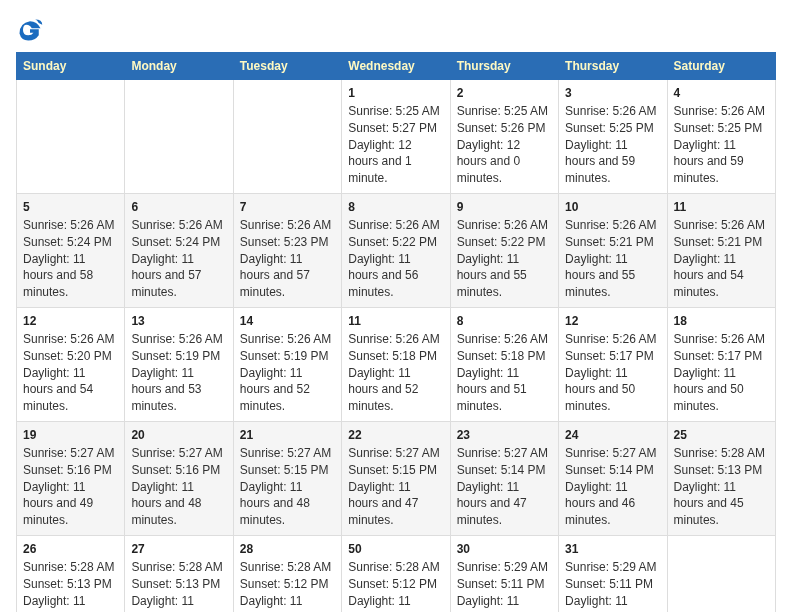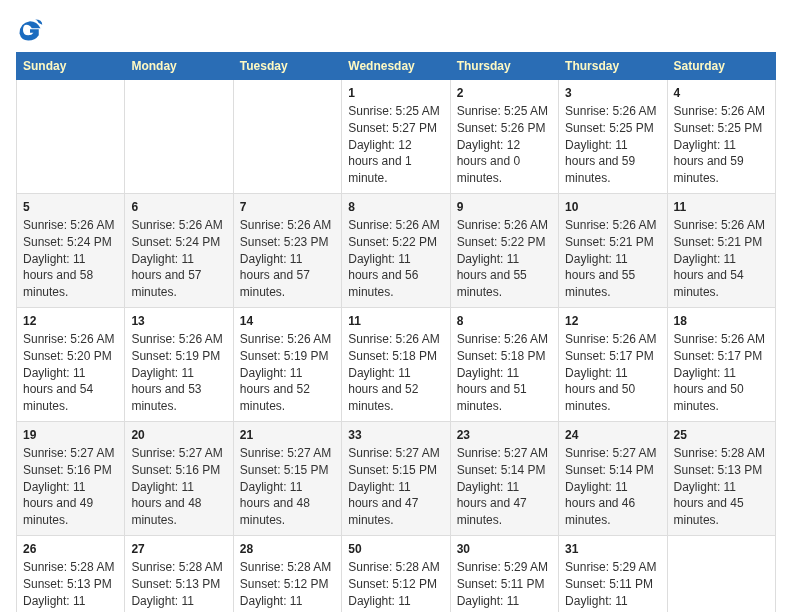--- a/index.html
+++ b/index.html
@@ -260,21 +260,21 @@
 Sunset: 5:16 PM
 Daylight: 11 hours and 48 minutes.</div>
         </td>
         <td>
           <div class="day-num">21</div>
           <div class="day-info" style="white-space: pre-line;">Sunrise: 5:27 AM
 Sunset: 5:15 PM
 Daylight: 11 hours and 48 minutes.</div>
         </td>
         <td>
-          <div class="day-num">33</div>
+          <div class="day-num">22</div>
           <div class="day-info" style="white-space: pre-line;">Sunrise: 5:27 AM
 Sunset: 5:15 PM
 Daylight: 11 hours and 47 minutes.</div>
         </td>
         <td>
           <div class="day-num">23</div>
           <div class="day-info" style="white-space: pre-line;">Sunrise: 5:27 AM
 Sunset: 5:14 PM
 Daylight: 11 hours and 47 minutes.</div>
         </td>

